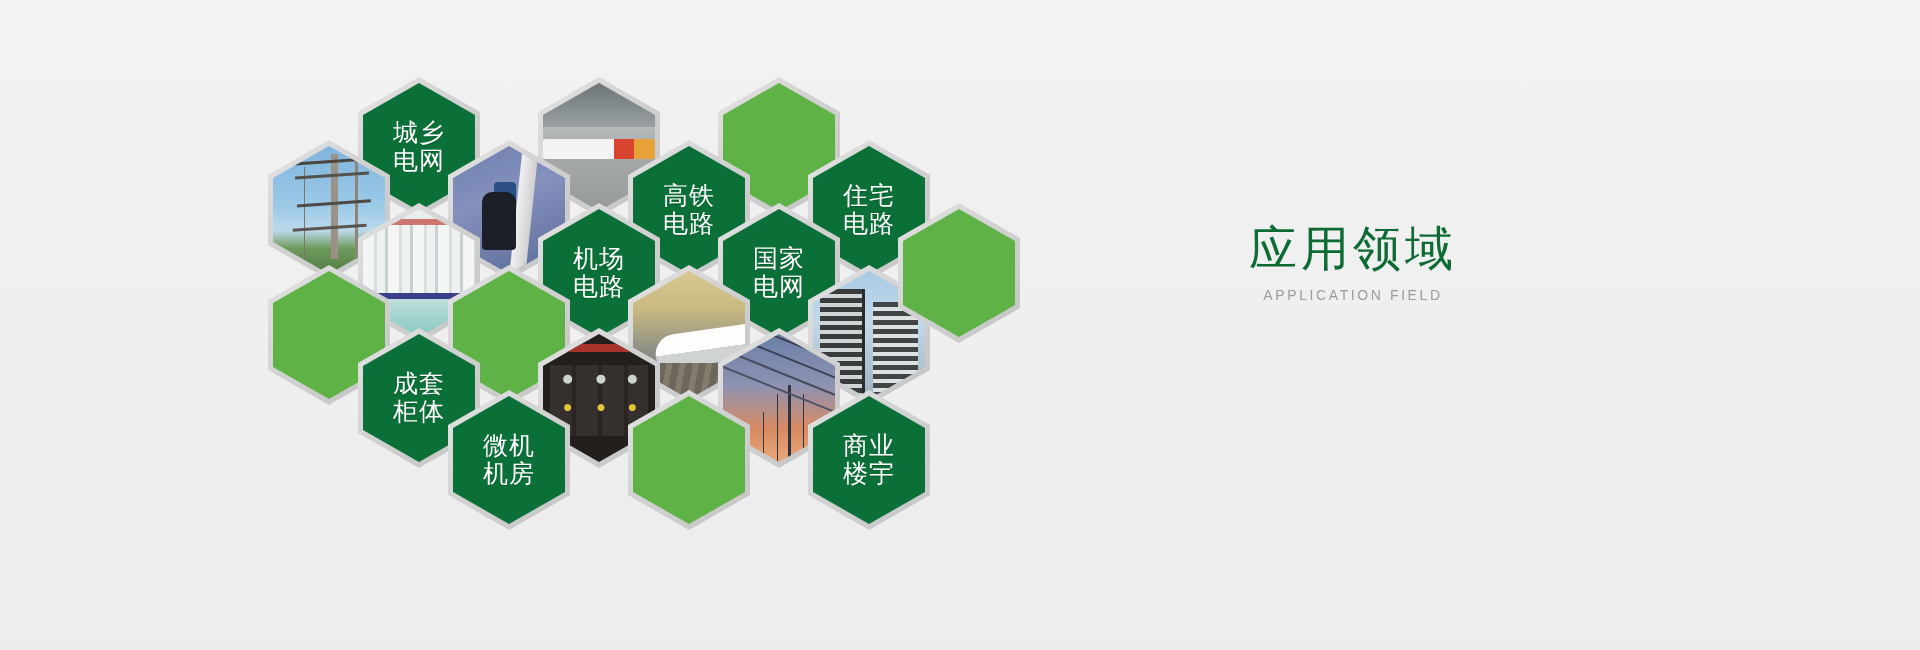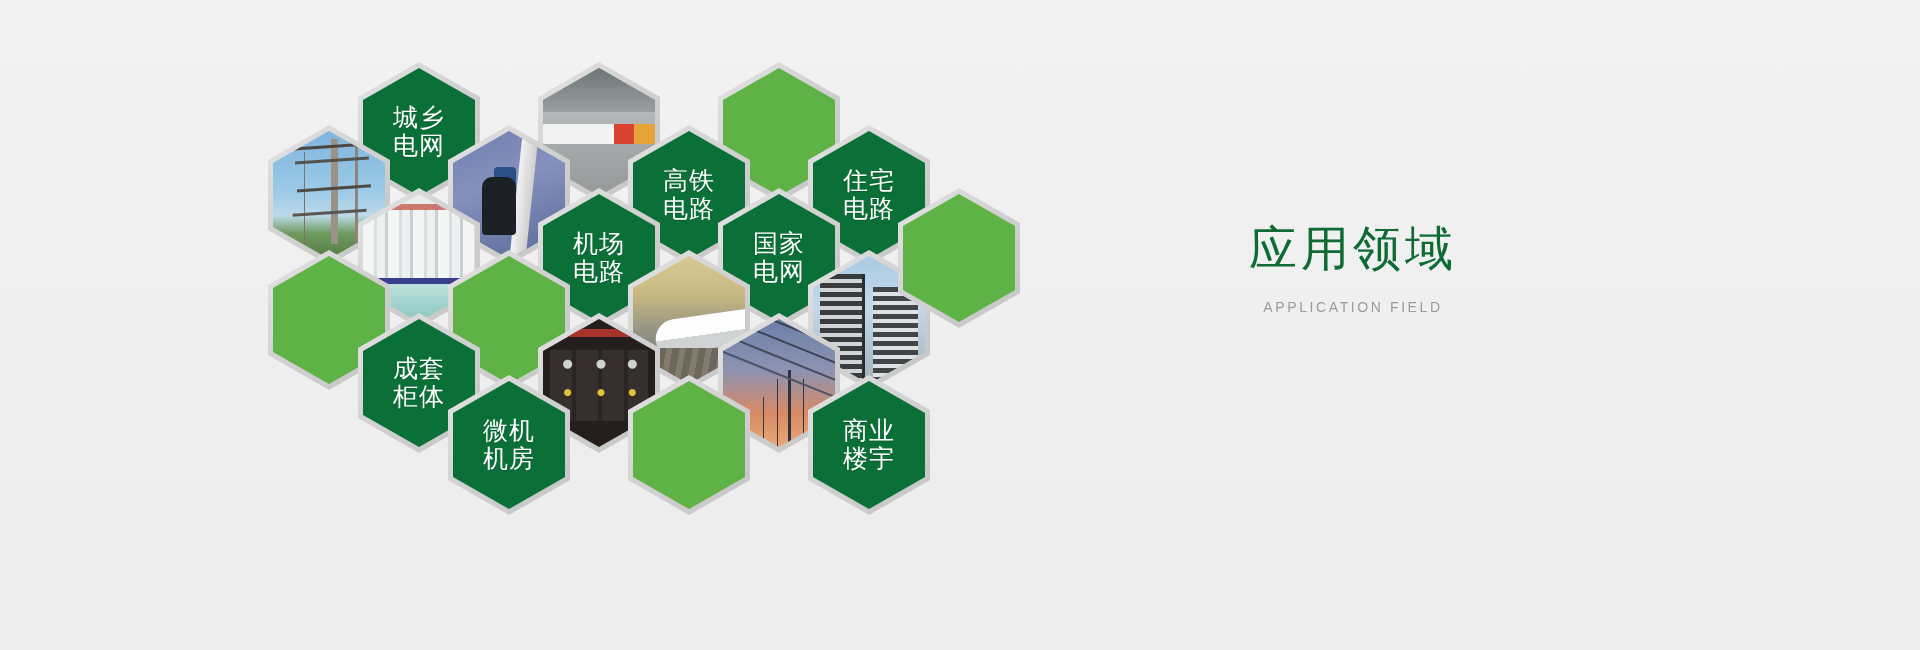--- a/index.html
+++ b/index.html
@@ -33,21 +33,21 @@
   .hex-wrap {
     position: absolute;
     width: 0;
     height: 0;
   }
 
   
   .hex-outer {
     position: absolute;
     left: 0;
-    top: 0;
+    top: 15px;
     width: 122px;
     height: 140px;
     -webkit-clip-path: polygon(50% 0%, 100% 25%, 100% 75%, 50% 100%, 0% 75%, 0% 25%);
     clip-path: polygon(50% 0%, 100% 25%, 100% 75%, 50% 100%, 0% 75%, 0% 25%);
     background: linear-gradient(135deg, #e4e4e4 0%, #d2d2d2 45%, #c4c4c4 100%);
   }
 
   .hex-inner {
     position: absolute;
     left: 5px;
@@ -270,21 +270,21 @@
   }
   #title-cn {
     color: #0d6b33;
     font-size: 48px;
     letter-spacing: 4px;
     font-weight: 400;
     font-family: "DejaVu Sans", "Liberation Sans", sans-serif;
     line-height: 1.1;
   }
   #title-en {
-    margin-top: 24px;
+    margin-top: 12px;
     color: #9b9b9b;
     font-size: 14px;
     letter-spacing: 2.6px;
     font-weight: 400;
   }
 </style>
 </head>
 <body>
 
 <div id="stage">

